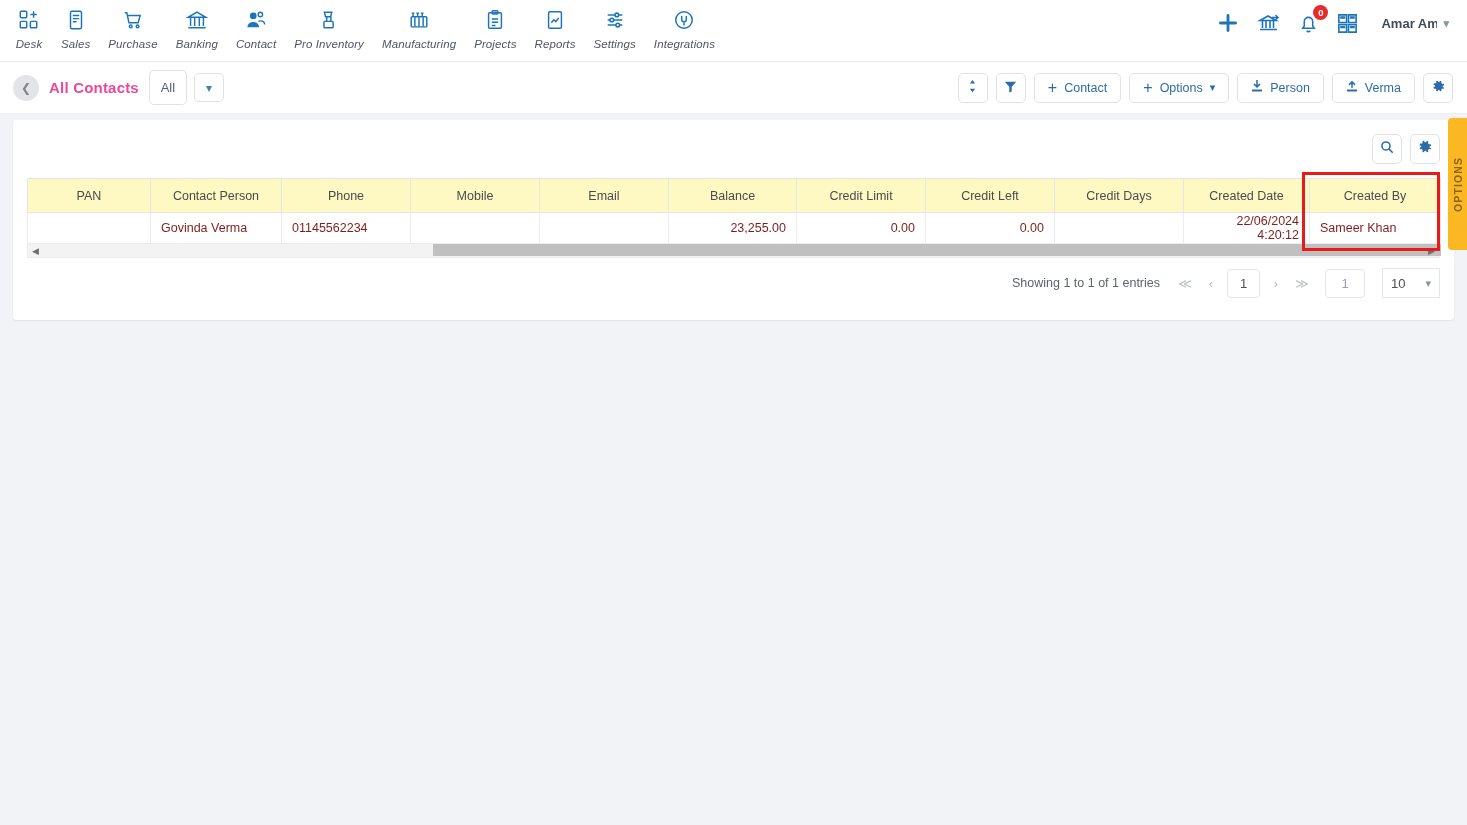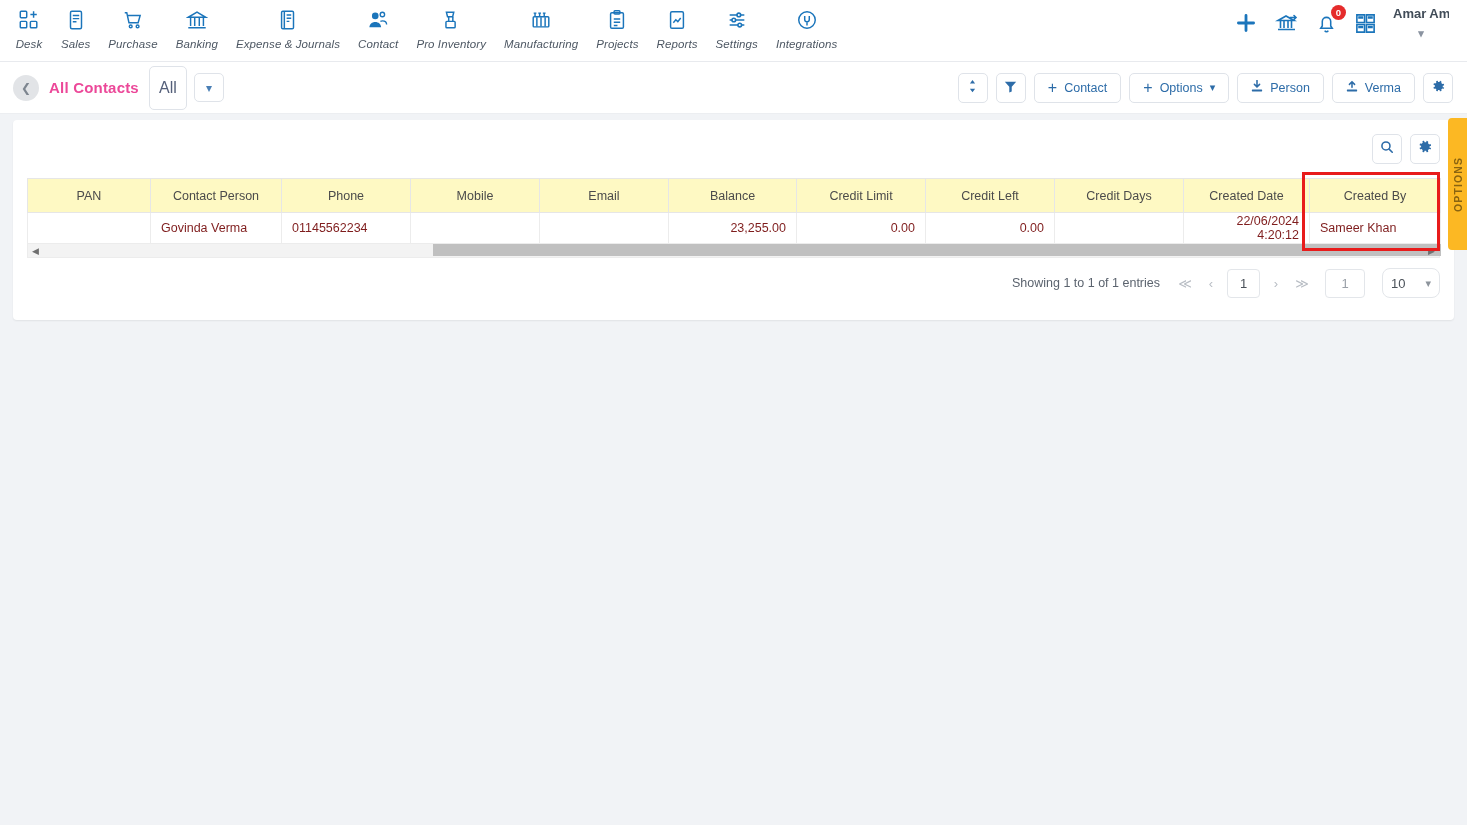--- a/index.html
+++ b/index.html
@@ -34,43 +34,42 @@
   }
   .nav-right .ricon { color: #1b75bb; cursor: pointer; position: relative; display: flex; align-items: center; }
   .badge {
     position: absolute; top: -7px; right: -8px;
     background: #e52b2b; color: #fff; font-size: 9.5px; line-height: 15px;
     min-width: 15px; height: 15px; border-radius: 8px; text-align: center;
     font-weight: bold;
   }
   .user {
     display: flex; align-items: center; gap: 6px; font-size: 13px;
-    color: #414c58; font-weight: bold; cursor: pointer; margin-left: 0;
+    color: #414c58; font-weight: bold; cursor: pointer; margin-left: 6px;
     max-width: 92px;
-    flex-direction: column;
   }
   .user .uname { overflow: hidden; white-space: nowrap; text-overflow: clip; max-width: 56px; }
   .caret { color: #8a93a0; font-size: 11px; }
 
   
   .subheader {
     position: absolute; top: 62px; left: 0; width: 1467px; height: 52px;
     background: #fff; display: flex; align-items: center; padding: 0 14px 0 13px;
     border-bottom: 1px solid #eceef1;
   }
   .backbtn {
     width: 26px; height: 26px; border-radius: 50%; background: #e2e4e7;
     display: flex; align-items: center; justify-content: center;
     color: #7d858f; font-size: 12px; cursor: pointer; margin-right: 10px;
   }
   .page-title { font-size: 15px; color: #ec4899; font-weight: bold; letter-spacing: .2px; }
   .chip {
-    margin-left: 10px; height: 44px; min-width: 38px; border: 1px solid #dfe3e9;
+    margin-left: 10px; height: 35px; min-width: 38px; border: 1px solid #dfe3e9;
     border-radius: 5px; display: flex; align-items: center; justify-content: center;
-    font-size: 16px; color: #55607a; padding: 16px 9px; cursor: pointer; background: #fff;
+    font-size: 13px; color: #55607a; padding: 16px 9px; cursor: pointer; background: #fff;
   }
   .chip-caret {
     margin-left: 7px; width: 30px; height: 29px; border: 1px solid #dfe3e9; border-radius: 5px;
     display: flex; align-items: center; justify-content: center; color: #4a7fb5;
     cursor: pointer; background: #fff; font-size: 12px;
   }
   .toolbar { margin-left: auto; display: flex; align-items: center; gap: 8px; }
   .tb {
     height: 30px; border: 1px solid #dfe3e9; border-radius: 5px; background: #fff;
     display: flex; align-items: center; justify-content: center; gap: 7px;
@@ -140,21 +139,21 @@
   }
   .pg-box {
     width: 34px; height: 29px; border: 1px solid #e3e6ea; border-radius: 4px;
     display: flex; align-items: center; justify-content: center; margin: 0 3px;
     color: #4a5159; background: #fff; cursor: text; font-size: 13px;
   }
   .pg-box.cur { width: 33px; }
   .pg-box.jump { width: 40px; margin-left: 10px; color: #9aa0a8; }
   .pg-select {
     margin-left: 14px; width: 58px; height: 30px; border: 1px solid #e3e6ea;
-    border-radius: 8px; display: flex; align-items: center;
+    border-radius: 0; display: flex; align-items: center;
     justify-content: space-between; padding: 0 8px; color: #4a5159;
     background: #fff; cursor: pointer; font-size: 13px;
   }
   .pg-select .sc { color: #8d949c; font-size: 11px; }
 
   
   .redbox {
     position: absolute; left: 1302px; top: 172px; width: 138px; height: 79px;
     border: 3px solid #e81b1b; pointer-events: none; z-index: 30;
   }
@@ -213,29 +212,20 @@
     <div class="nav-item">
       <span class="ico">
         <svg width="22" height="22" viewBox="0 0 24 24" fill="none" stroke="#1b75bb" stroke-width="1.6">
           <path d="M2.5 9L12 3.5 21.5 9H2.5z"></path>
             <path d="M5 9.5v9M9.5 9.5v9M14.5 9.5v9M19 9.5v9M2.5 20.5h19"></path>
         </svg>
       </span>
       <span class="lbl">Banking</span>
     </div>
 
-    <div class="nav-item">
-      <span class="ico">
-        <svg width="22" height="22" viewBox="0 0 24 24" fill="none" stroke="#1b75bb" stroke-width="1.6">
-          <rect x="5" y="2.5" width="13" height="19" rx="1.4"></rect>
-            <path d="M8 2.5v19M10.5 6.5h5M10.5 10h5M10.5 13.5h3"></path>
-        </svg>
-      </span>
-      <span class="lbl">Expense &amp; Journals</span>
-    </div>
 
     <div class="nav-item">
       <span class="ico">
         <svg width="22" height="22" viewBox="0 0 24 24" fill="#1b75bb">
           <circle cx="9" cy="7.5" r="3.6"></circle>
             <path d="M2.6 20c0-3.6 2.9-5.9 6.4-5.9s6.4 2.3 6.4 5.9z"></path>
           <circle cx="16.8" cy="6" r="2.4" fill="none" stroke="#1b75bb" stroke-width="1.5"></circle>
           <path d="M14.6 13.4c.7-.3 1.5-.5 2.2-.5 2.6 0 4.6 1.6 4.6 4.1" fill="none" stroke="#1b75bb" stroke-width="1.5"></path>
         </svg>
       </span>

